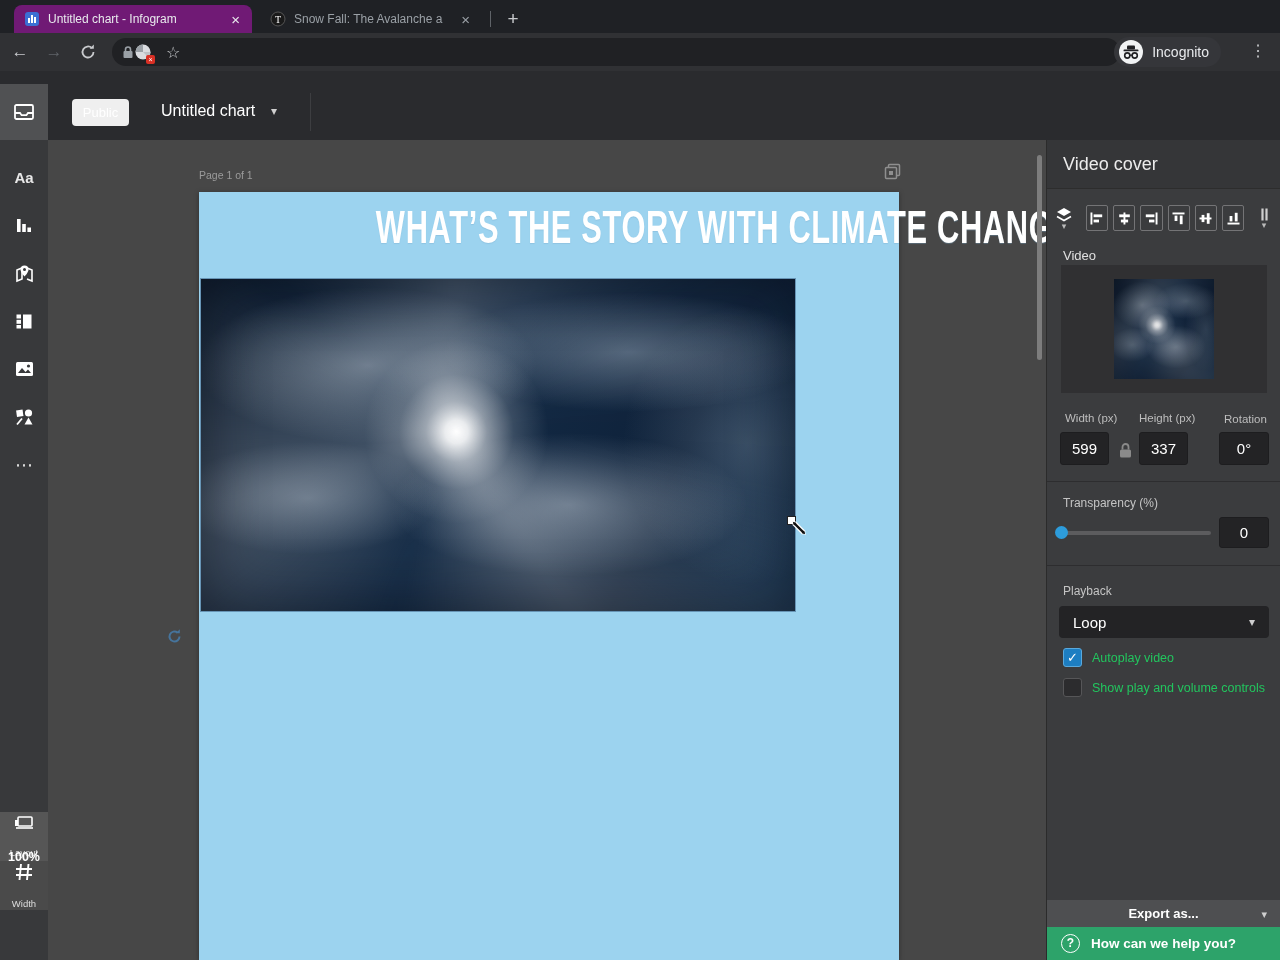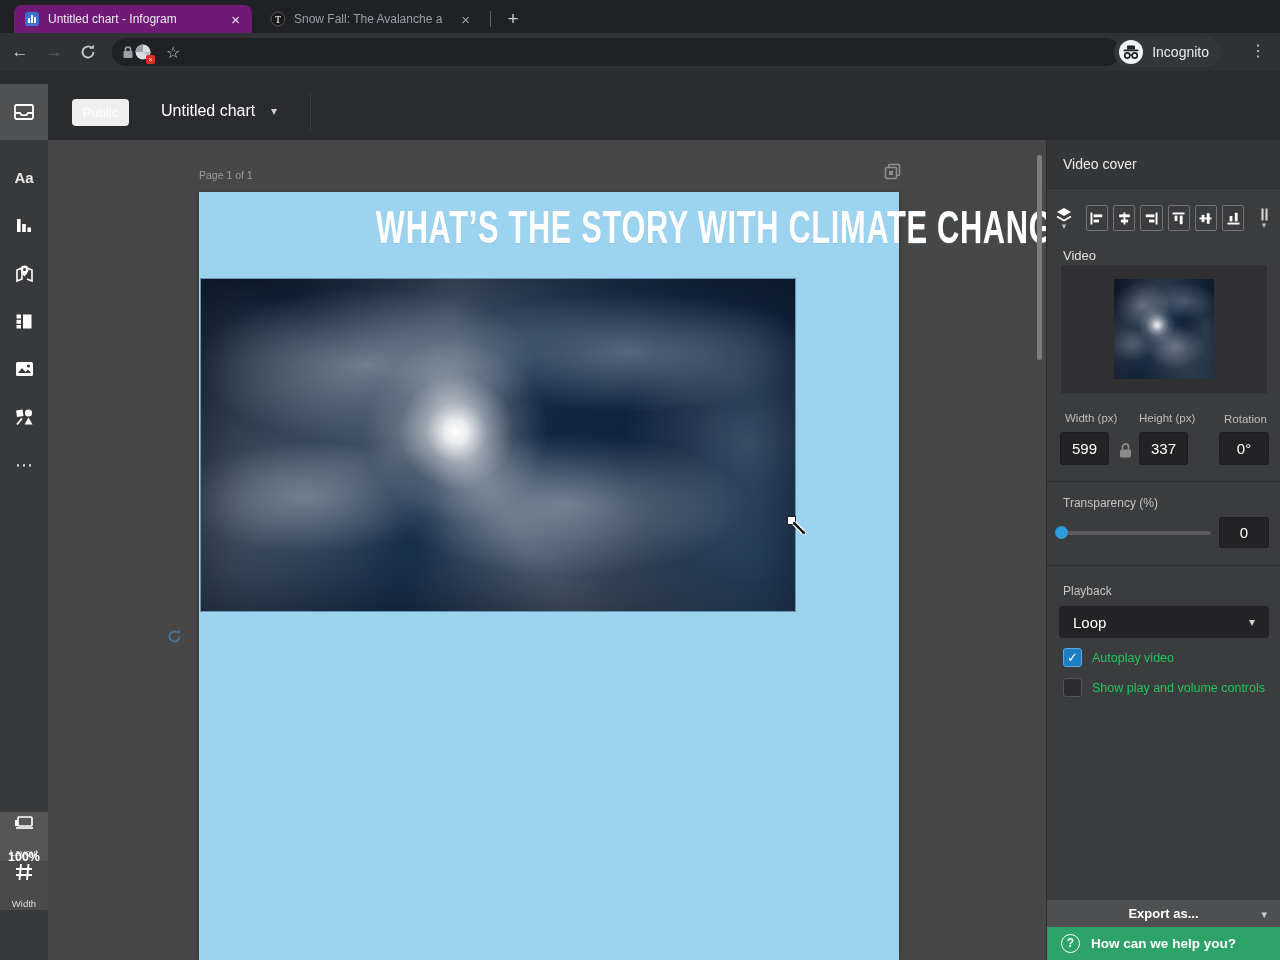--- a/index.html
+++ b/index.html
@@ -71,21 +71,21 @@
       conic-gradient(from 100deg at 43% 46%, rgba(255,255,255,0) 0deg, rgba(255,255,255,.55) 45deg, rgba(255,255,255,.05) 95deg, rgba(255,255,255,.5) 150deg, rgba(255,255,255,.04) 210deg, rgba(255,255,255,.48) 265deg, rgba(255,255,255,.06) 320deg, rgba(255,255,255,0) 360deg);
       filter:blur(10px); opacity:.45; }
   .hurricane::after { content:""; position:absolute; inset:0; box-shadow:inset 0 0 60px rgba(0,5,15,.55); }
   .resize-handle { position:absolute; left:588px; top:324px; width:9px; height:9px; background:#fff; border:1px solid #222; }
   .resize-cursor { position:absolute; left:591px; top:327px; }
   .rotate-handle { position:absolute; left:118px; top:488px; }
   .vscroll { position:absolute; left:989px; top:15px; width:5px; height:205px; background:#7d7d7d; border-radius:3px; }
 
   
   .rpanel { position:absolute; left:1046px; top:140px; width:234px; height:820px; background:#3b3c3e; border-left:1px solid #2b2b2b; }
-  .rp-header { position:absolute; left:0; top:0; width:100%; height:49px; background:#353638; border-bottom:1px solid #2d2d2d; display:flex; align-items:center; padding-left:16px; color:#ececec; font-size:14px; }
+  .rp-header { position:absolute; left:0; top:0; width:100%; height:49px; background:#353638; border-bottom:1px solid #2d2d2d; display:flex; align-items:center; padding-left:16px; color:#ececec; font-size:18px; }
   .rp-toolbar { position:absolute; left:6px; top:62px; width:222px; height:32px; display:flex; align-items:center; gap:5px; }
   .al-btn { width:26px; height:26px; border:1px solid #747476; border-radius:2px; background:transparent; display:flex; align-items:center; justify-content:center; }
   .plain-btn { width:26px; height:32px; display:flex; flex-direction:column; align-items:center; justify-content:center; gap:1px; background:transparent; border:none; }
   .mini-chev { color:#b9b9b9; font-size:9px; line-height:6px; }
   .rp-label { position:absolute; left:16px; color:#e0e0e0; font-size:13px; }
   .thumbbox { position:absolute; left:14px; top:125px; width:206px; height:128px; background:#303032; }
   .thumb { position:absolute; left:53px; top:14px; width:100px; height:100px; overflow:hidden; }
   .dim-label { position:absolute; font-size:11.5px; color:#bdbdbd; }
   .num-input { position:absolute; height:33px; background:#232325; border:1px solid #1d1d1f; border-radius:3px; color:#fff; font-size:15px; text-align:center; font-family:inherit; }
   .lock { position:absolute; left:71px; top:302px; }

